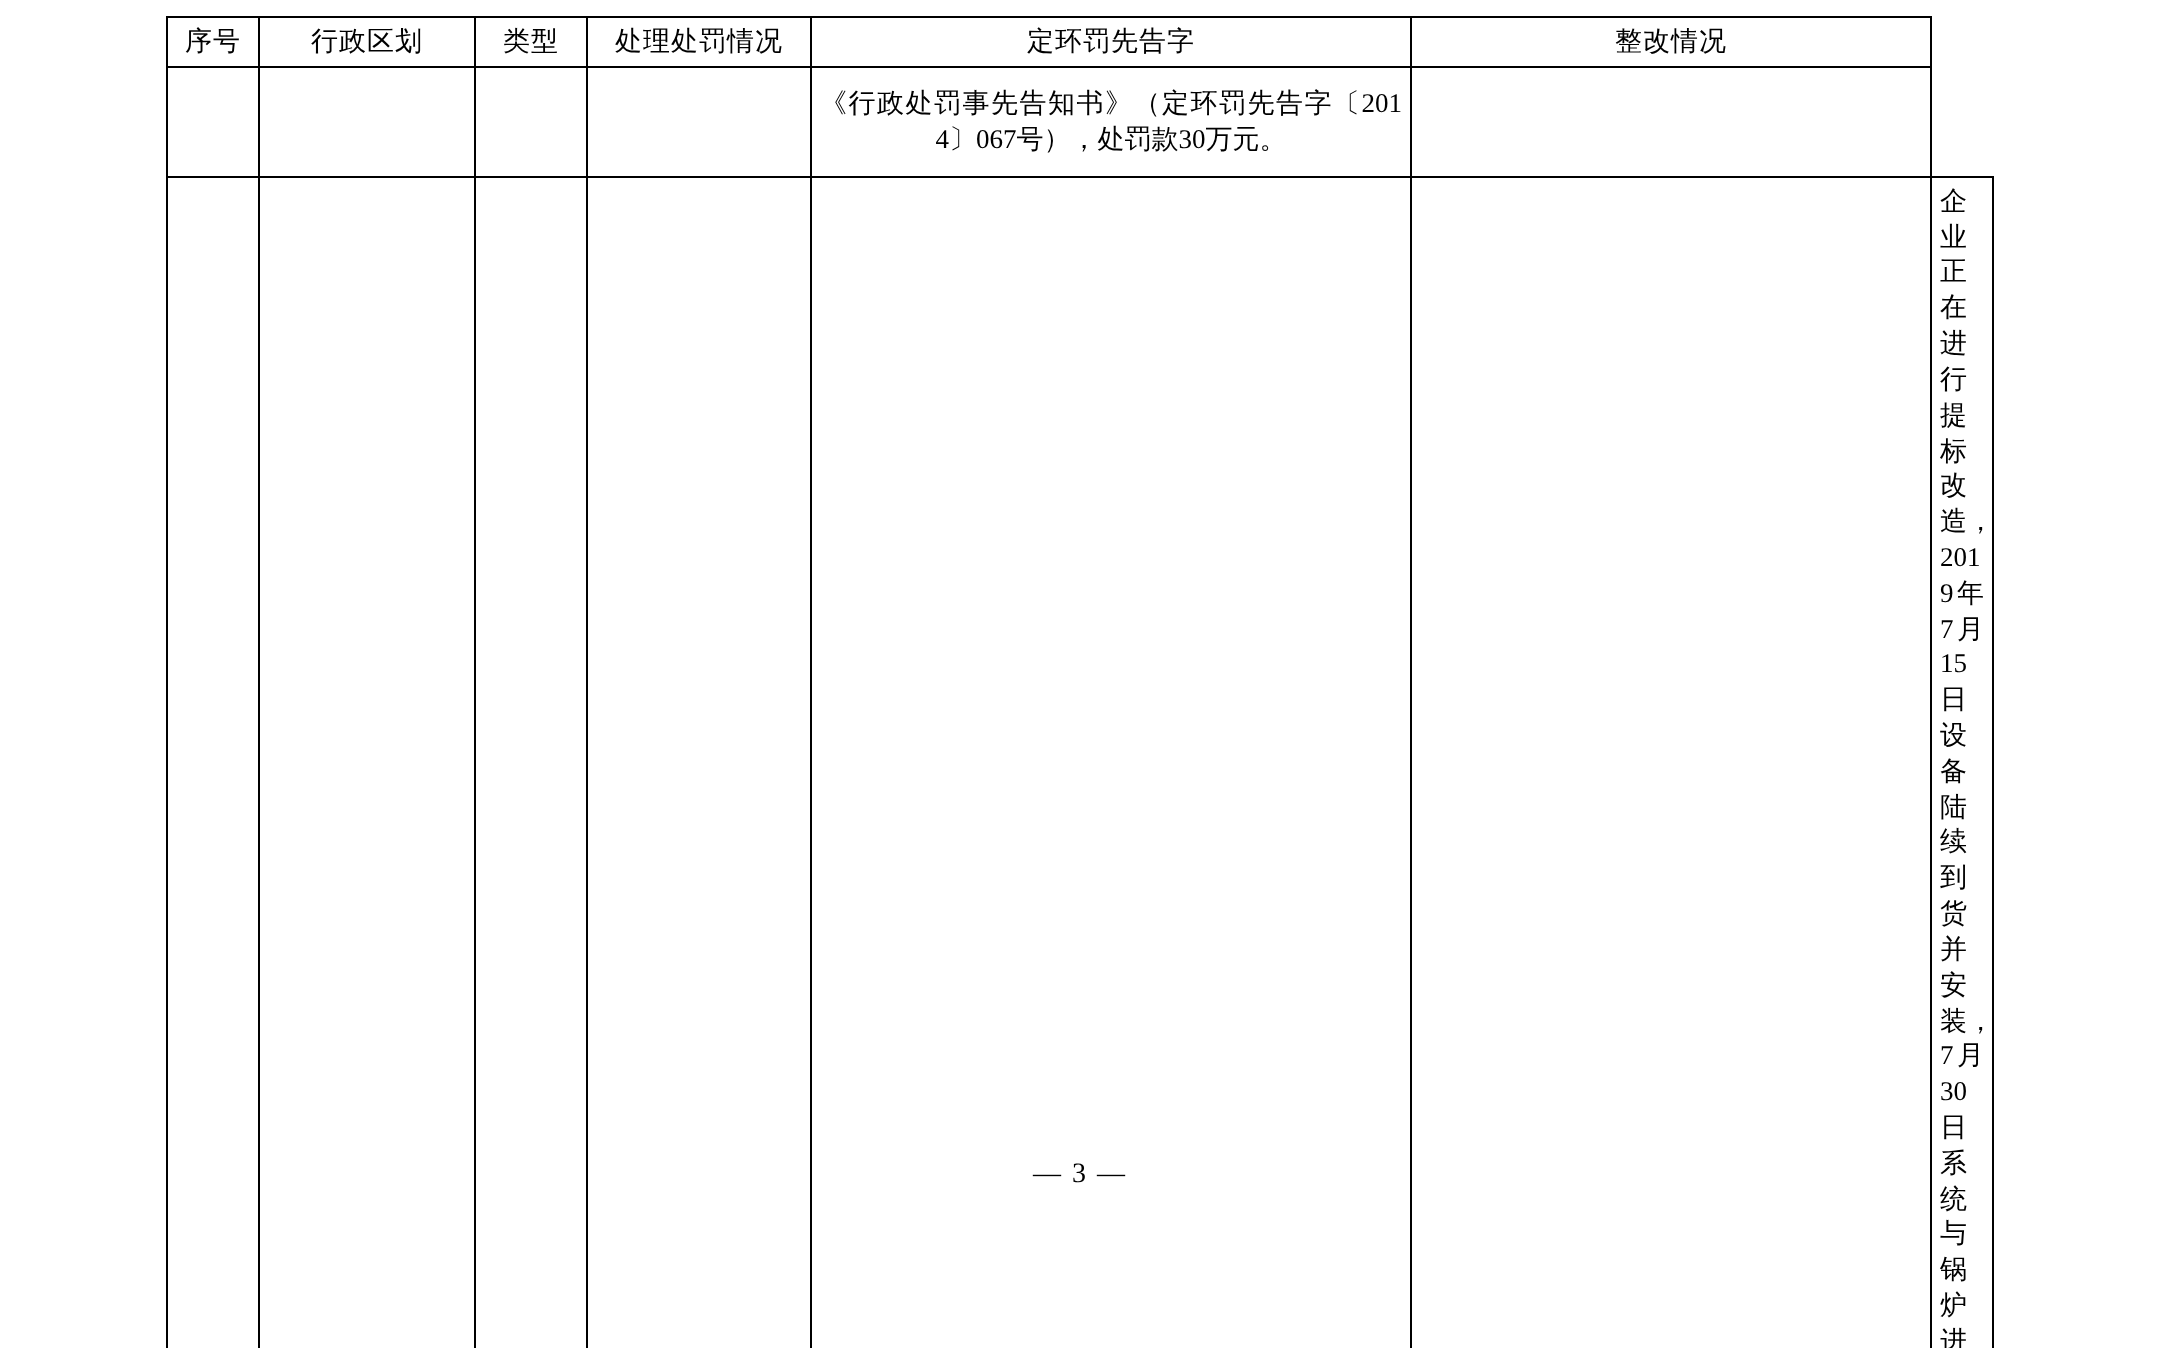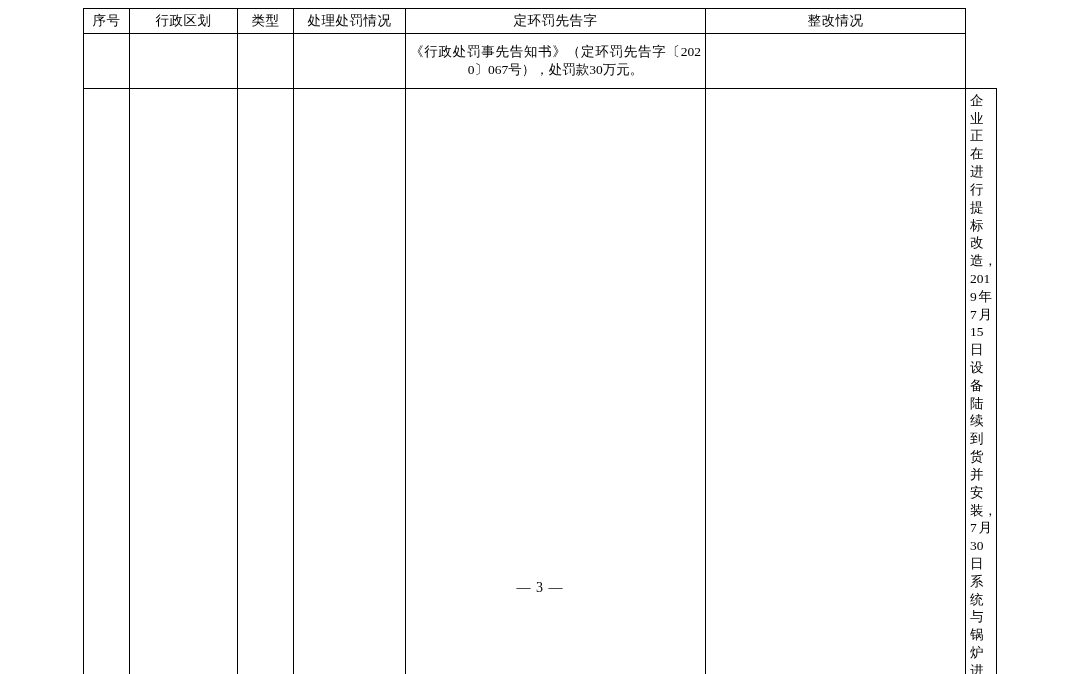--- a/index.html
+++ b/index.html
@@ -105,21 +105,21 @@
         <th>整改情况</th>
       </tr>
     </thead>
     <tbody>
 
       <tr>
         <td class="cell-center"></td>
         <td class="cell-center"></td>
         <td class="cell-center"></td>
         <td class="cell-center"></td>
-        <td class="cell-pun just-last-center" style="height:48px;">《行政处罚事先告知书》（定环罚先告字〔2020〕067号），处罚款30万元。</td>
+        <td class="cell-pun just-last-center" style="height:48px;">《行政处罚事先告知书》（定环罚先告字〔2014〕067号），处罚款30万元。</td>
         <td class="cell-rect"></td>
       </tr>
 
       <tr>
         <td class="cell-center">5</td>
         <td class="cell-center">山西省</td>
         <td class="cell-center">大同市</td>
         <td class="type-cell" style="width:48px;">废气废水类</td>
         <td class="unit-cell">同煤广发化学工业有限公司</td>
         <td class="cell-pun" style="height:108px;">2019年3月18日，大同市生态环境局云冈分局对该企业下达《行政处罚决定书》（同云冈环罚字〔2019〕10号），罚款100万元。</td>

